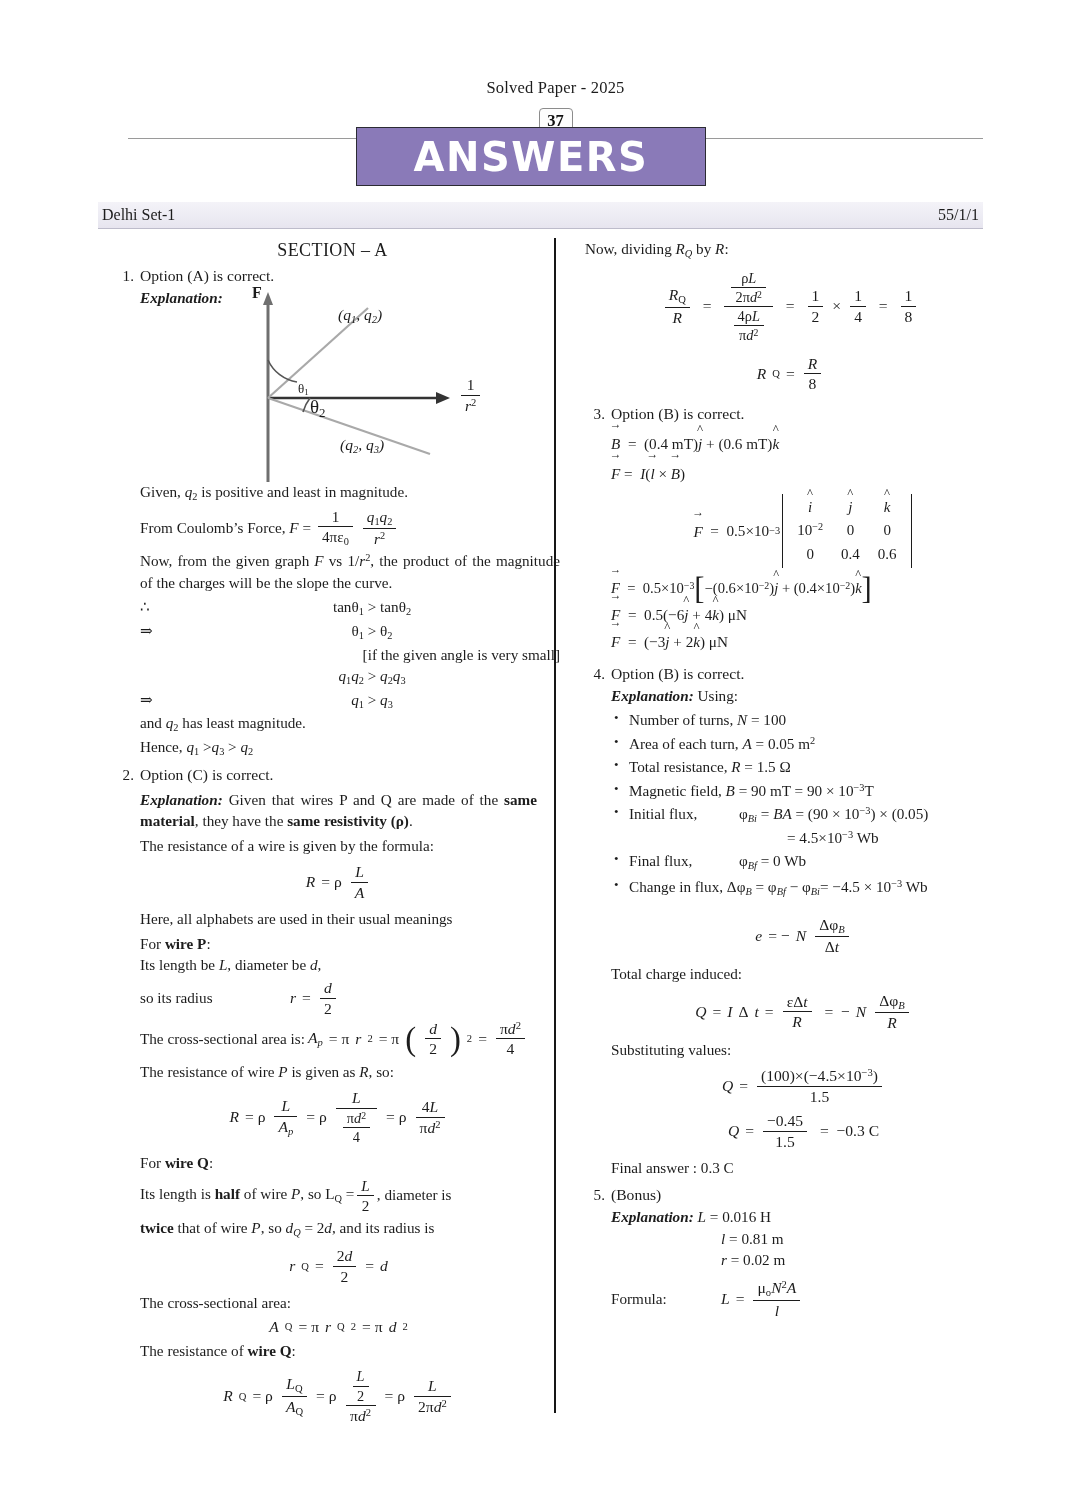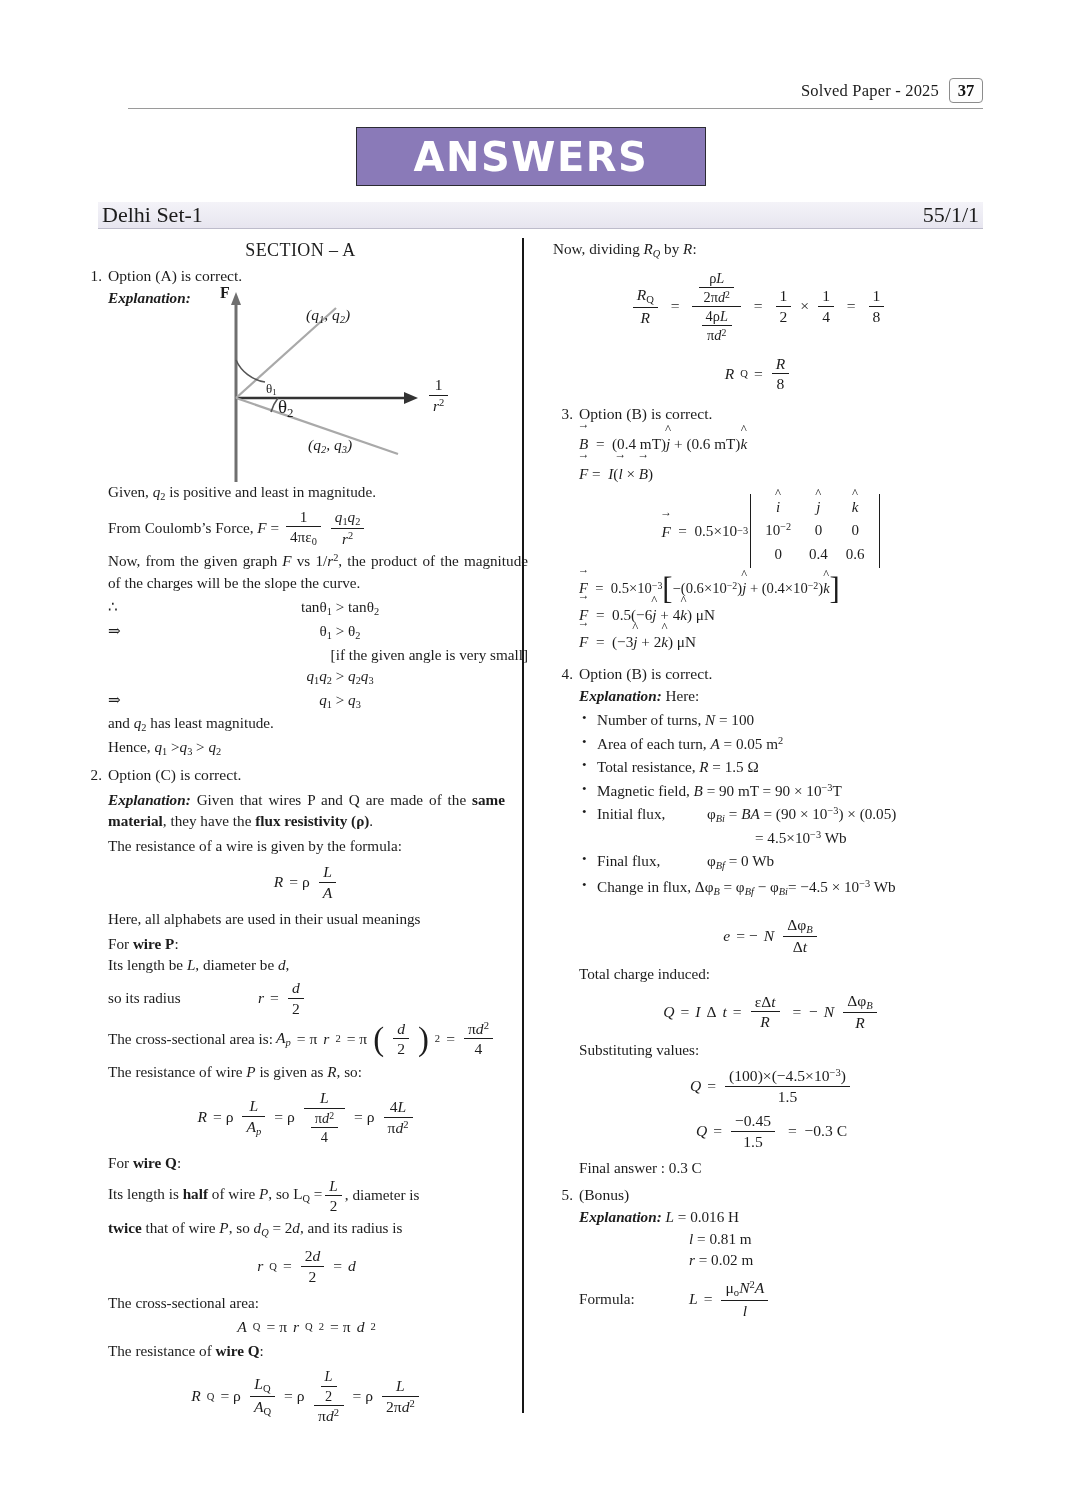--- a/index.html
+++ b/index.html
@@ -16,20 +16,21 @@
   }
 
   
   .runhead {
     position: absolute;
     left: 128px; top: 78px; width: 855px;
     display: flex; align-items: center; justify-content: flex-end;
     gap: 10px;
     padding-bottom: 5px;
     border-bottom: 1.4px solid #9a9a9a;
+    flex-direction: column;
   }
   .runhead-title {
     font-size: 16.5px; letter-spacing: .2px; color: #1c1c1c;
   }
   .page-num {
     min-width: 34px; height: 25px;
     border: 1.2px solid #8c8c8c; border-radius: 4px;
     background: #fdfdfd;
     display: flex; align-items: center; justify-content: center;
     font-size: 16.5px; font-weight: bold; color: #111;
@@ -54,26 +55,26 @@
 
   
   .setbar {
     position: absolute;
     left: 98px; top: 202px; width: 885px; height: 27px;
     background: linear-gradient(to bottom, #f4f3f8 0%, #ecebf3 60%, #e7e5ef 100%);
     border-bottom: 1.2px solid #bdbccb;
     display: flex; align-items: center; justify-content: space-between;
     padding: 0 4px;
   }
-  .setbar .left, .setbar .right { font-size: 22px; }
+  .setbar .left, .setbar .right { font-size: 16px; }
 
   
   .cols {
     position: absolute;
-    left: 82px; top: 238px; width: 885px; height: 1185px;
+    left: 114px; top: 238px; width: 885px; height: 1185px;
     display: flex;
   }
   .col {
     width: 437px;
     font-size: 15.2px;
     line-height: 1.42;
   }
   .col.left { padding-right: 14px; }
   .col.right { padding-left: 26px; }
   .divider {
@@ -270,21 +271,21 @@
       </div>
     </div>
 
     <div class="qitem" style="margin-top:4px;">
       <div class="qnum">2.</div>
       <div class="qbody">
         <div class="qhead">Option (C) is correct.</div>
 
         <div class="p">
           <span class="expl-label">Explanation:</span>
-          Given that wires P and Q are made of the <span class="bd">same material</span>, they have the <span class="bd">flux resistivity (ρ)</span>.
+          Given that wires P and Q are made of the <span class="bd">same material</span>, they have the <span class="bd">same resistivity (ρ)</span>.
         </div>
 
         <div class="p nj">The resistance of a wire is given by the formula:</div>
 
         <div class="eq">
           <span class="eq-row"><i>R</i>  =  ρ<span class="frac">
                 <span class="num"><i>L</i></span>
                 <span class="den"><i>A</i></span>
               </span></span>
         </div>
@@ -482,21 +483,21 @@
         </div>
       </div>
     </div>
 
     <div class="qitem" style="margin-top:8px;">
       <div class="qnum">4.</div>
       <div class="qbody">
         <div class="qhead">Option (B) is correct.</div>
         <div class="p nj tight">
           <span class="expl-label">Explanation:</span>
-          <span>Here:</span>
+          <span>Using:</span>
         </div>
 
         <ul class="bullets">
           <li>Number of turns, <i>N</i> = 100</li>
           <li>Area of each turn, <i>A</i> = 0.05 m<sup>2</sup></li>
           <li>Total resistance, <i>R</i> = 1.5 Ω</li>
           <li>Magnetic field, <i>B</i> = 90 mT = 90 × 10<sup>−3</sup>T</li>
           <li>
             <div style="display:flex;">
               <span style="width:110px;flex:none;">Initial flux,</span>

